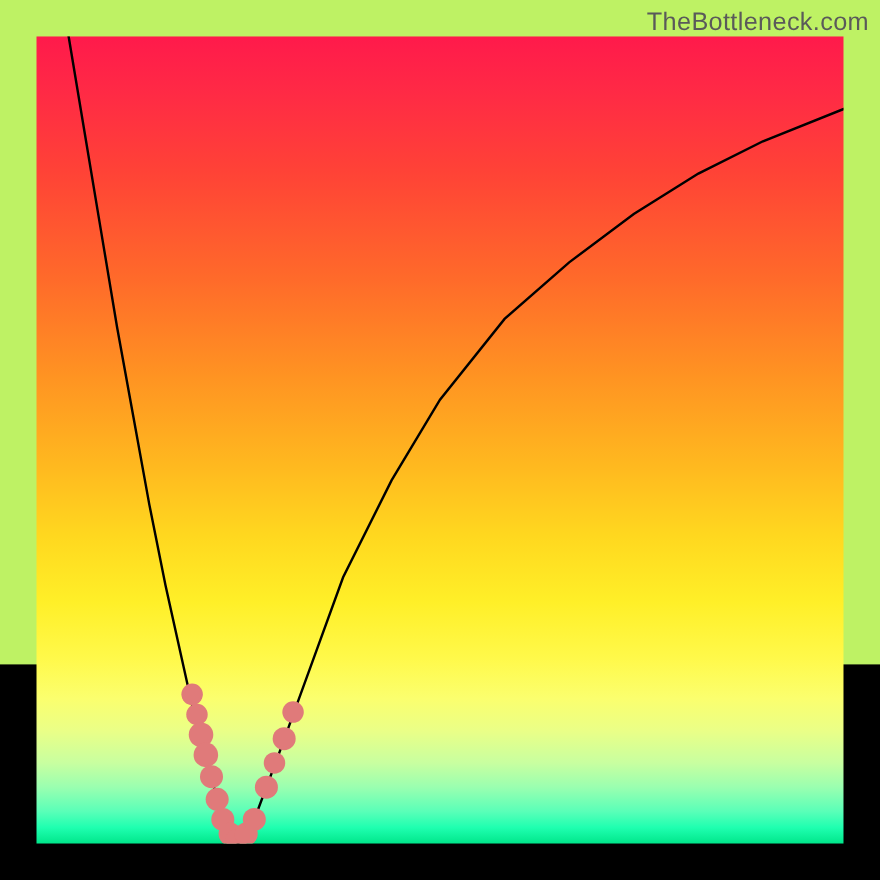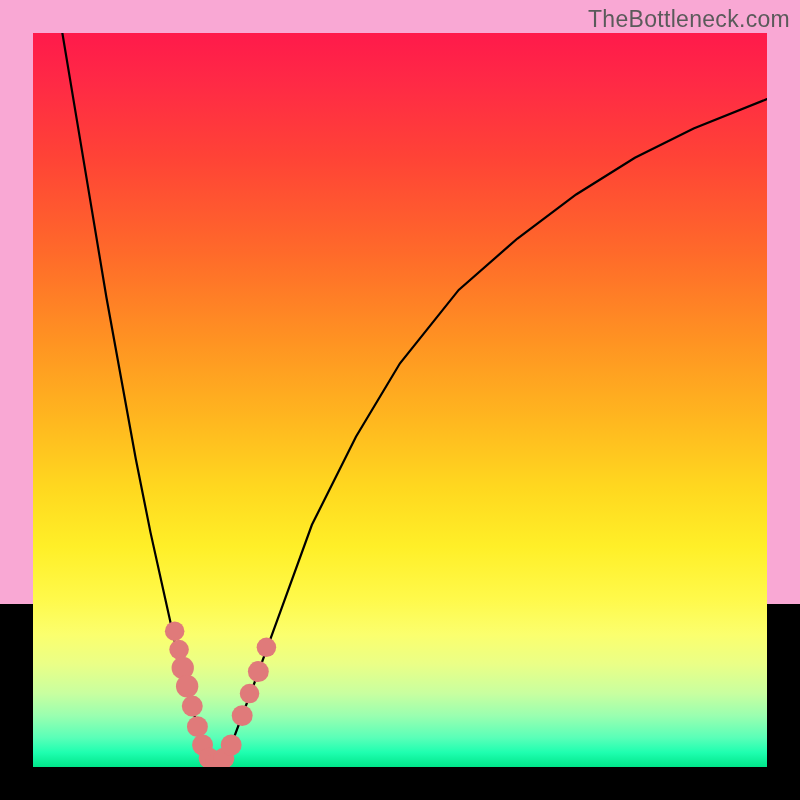--- a/index.html
+++ b/index.html
@@ -10,21 +10,21 @@
     overflow: hidden;
     background: #000;
     font-family: Arial, Helvetica, sans-serif;
   }
   .frame {
     position: absolute;
     top: 0;
     left: 0;
     width: 800px;
     height: 604px;
-    background: #f9a8d4;
+    background: #bef264;
     text-align: center;
   }
   .plot {
     position: absolute;
     top: 33px;
     left: 33px;
     width: 734px;
     height: 734px;
     overflow: hidden;
   }

